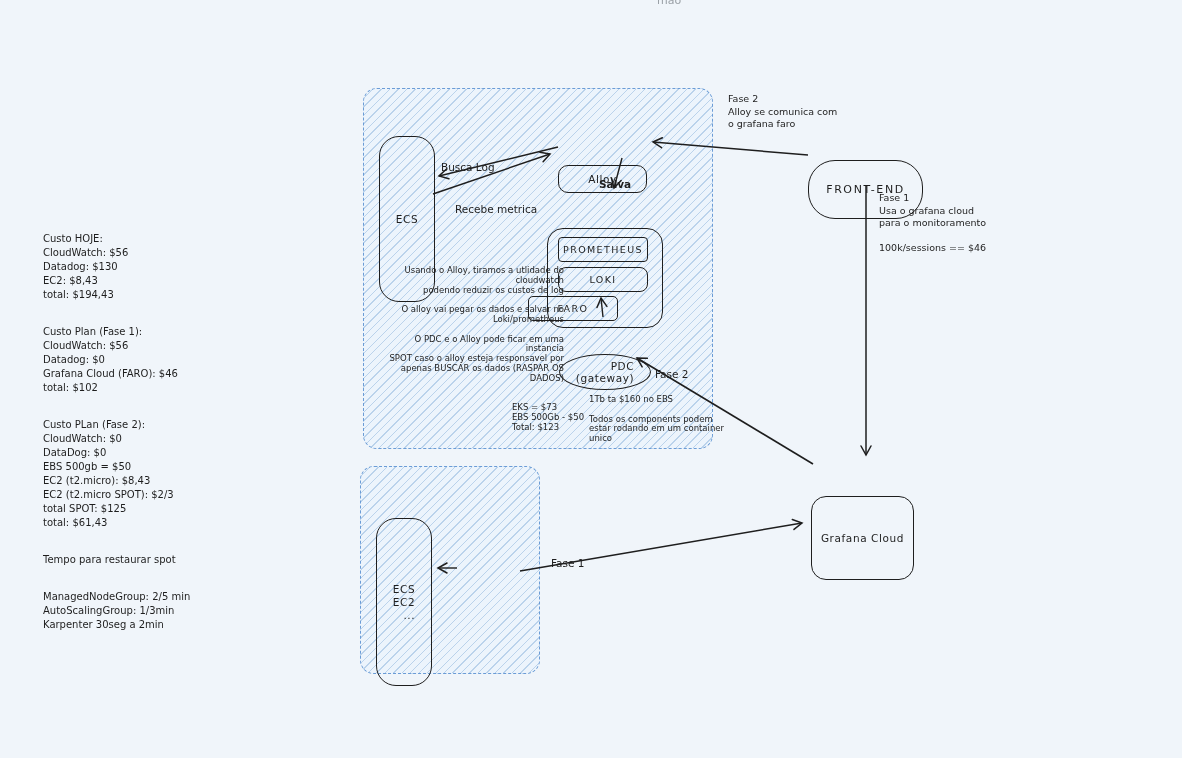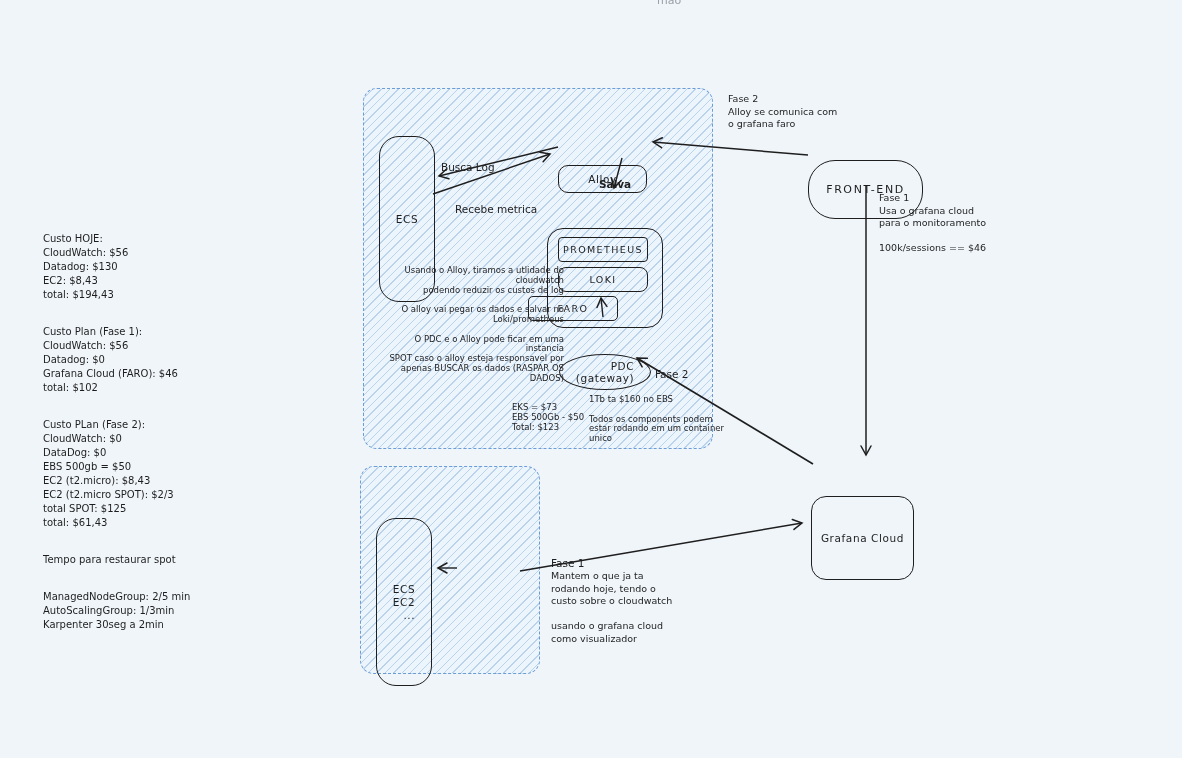--- a/index.html
+++ b/index.html
@@ -148,20 +148,14 @@
 apenas BUSCAR os dados (RASPAR OS
 DADOS)</div>
   <div class="txt txt-small" style="left:512px; top:403px;">EKS = $73
 EBS 500Gb - $50
 Total: $123</div>
   <div class="txt txt-small" style="left:589px; top:395px; width:150px;">1Tb ta $160 no EBS
 
 Todos os components podem
 estar rodando em um container
 unico</div>
-  <div class="txt txt-med" style="left:551px; top:570px;">Mantem o que ja ta
-rodando hoje, tendo o
-custo sobre o cloudwatch
-
-usando o grafana cloud
-como visualizador</div>
 
 </div>
 
 </body></html>

